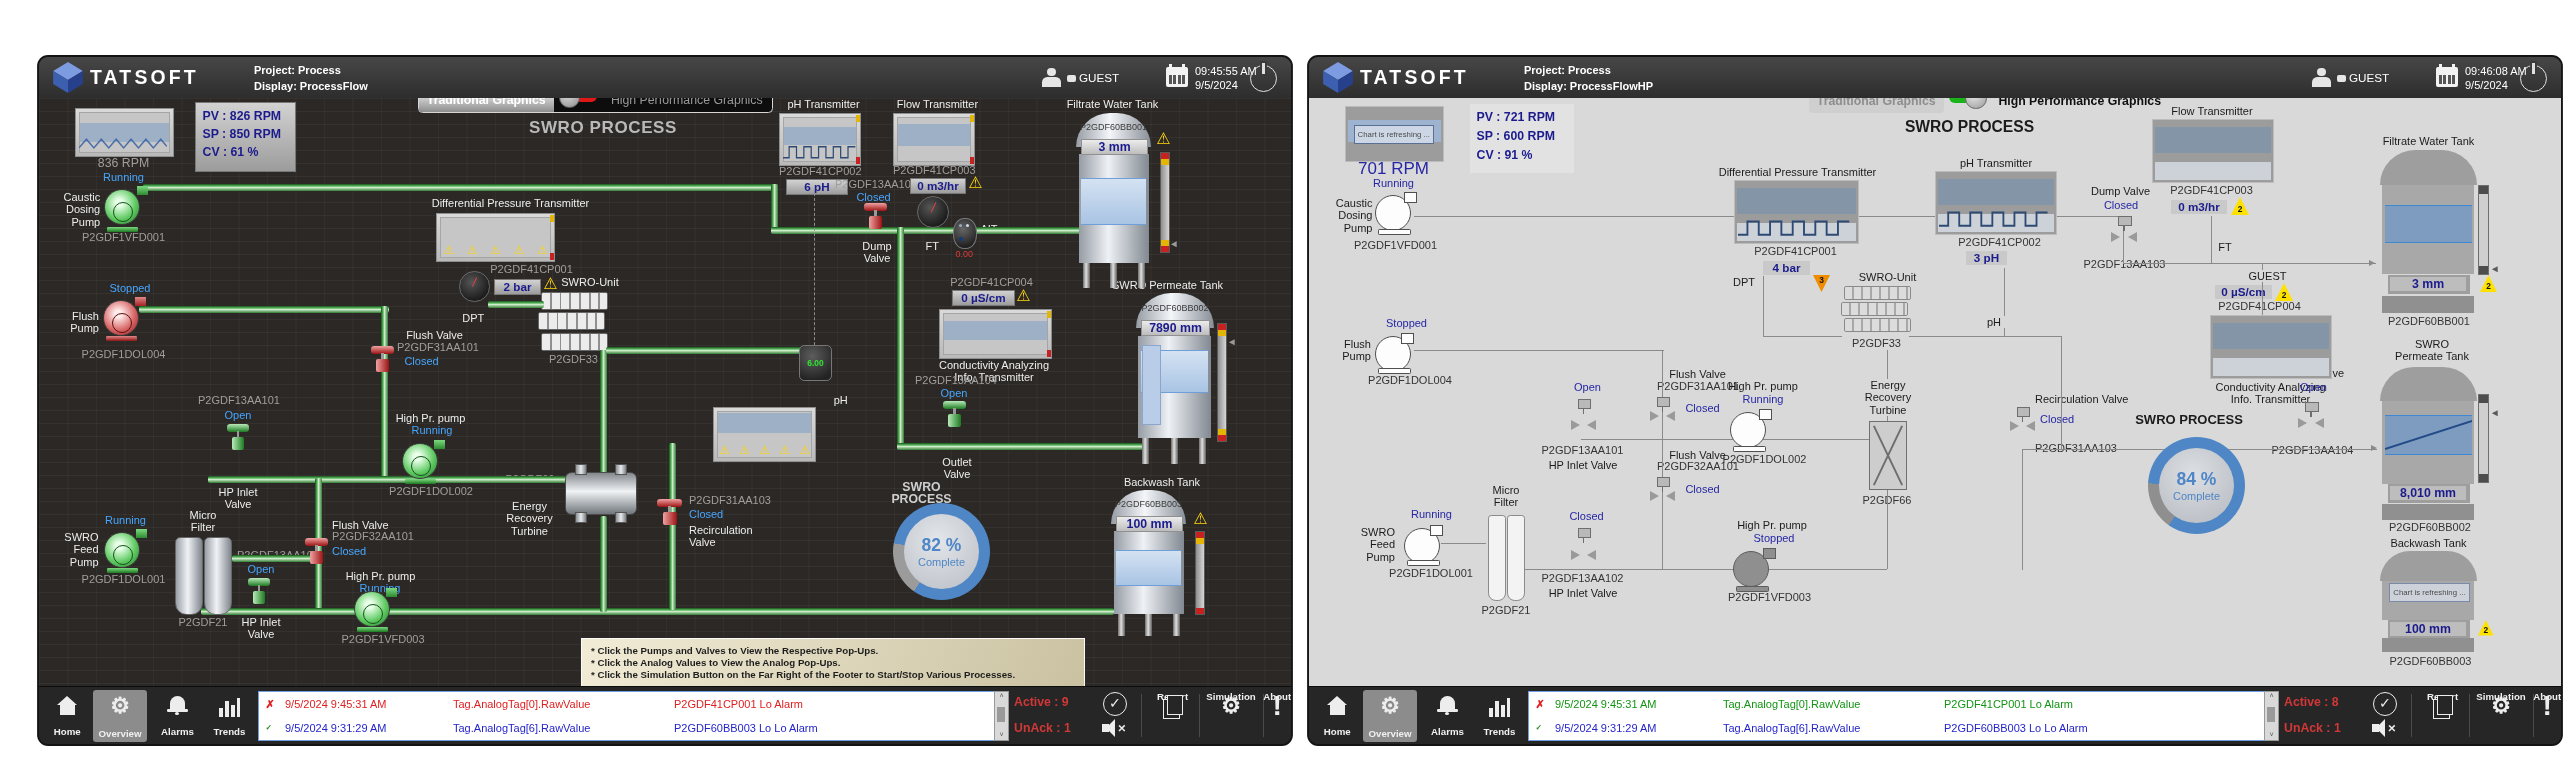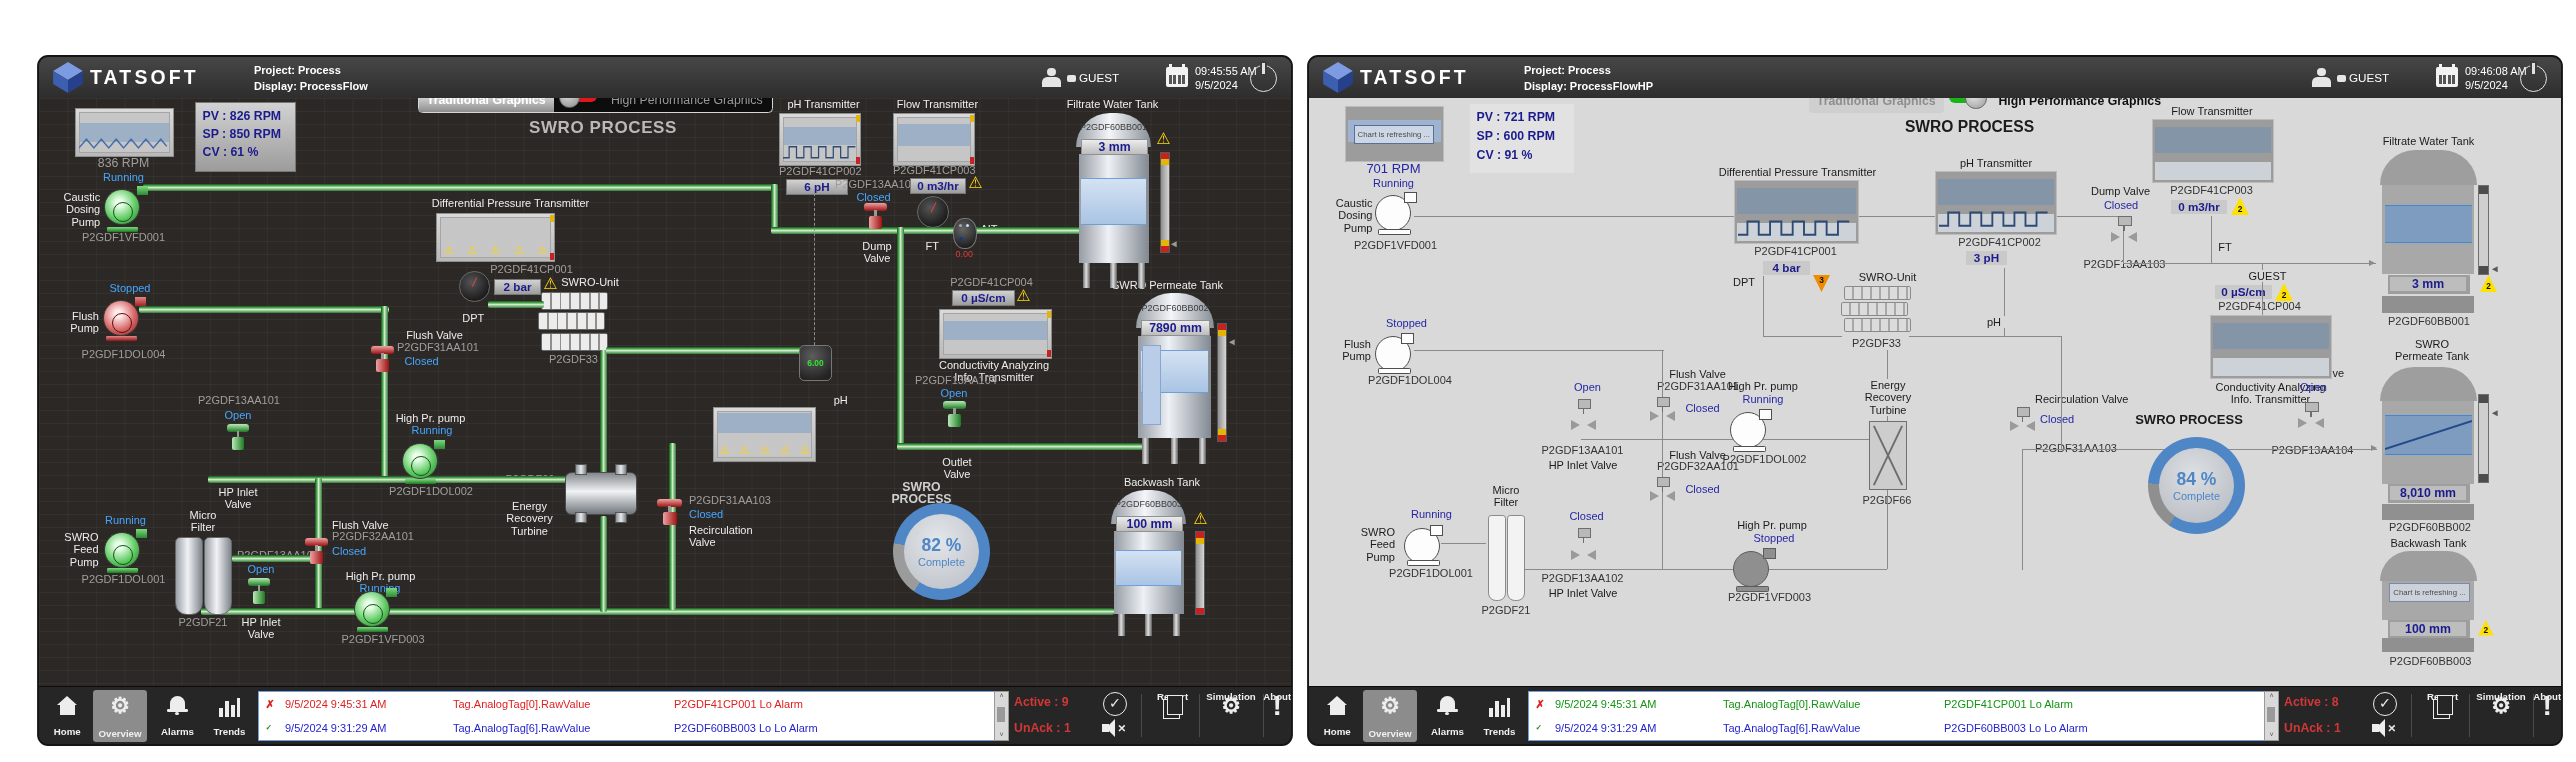--- a/index.html
+++ b/index.html
@@ -537,20 +537,25 @@
   <div class="a leg" style="left:1079px;top:557px;height:22px"></div>
   <div class="a leg" style="left:1106px;top:557px;height:22px"></div>
   <div class="a leg" style="left:1134px;top:557px;height:22px"></div>
   <div class="a warn" style="left:1153px;top:454px;width:17px">⚠</div>
   <div class="a lvl" style="left:1156px;top:474px;width:7.8px;height:82px">
     <div class="mr" style="top:0"></div>
       <div class="my" style="top:5.8px"></div>
       <div class="mr" style="bottom:0"></div>
   </div>
 
+  <div class="a notes" style="left:542px;top:581px;width:484px;height:38px">
+    <div style="font-size:9.7px;line-height:12.3px">* Click the Pumps and Valves to View the Respective Pop-Ups.</div>
+    <div style="font-size:9.7px;line-height:12.3px">* Click the Analog Values to View the Analog Pop-Ups.</div>
+    <div style="font-size:9.7px;line-height:12.3px">* Click the Simulation Button on the Far Right of the Footer to Start/Stop Various Processes.</div>
+  </div>
 
   <div class="ftr">
     <div class="a nav" style="left:7.8px;top:3.9px;width:41px;height:49px">
       <div class="a ihome" style="left:9px;top:5.2px;width:23px;height:21px">
           <div class="r2"></div>
           <div class="r1"></div>
         </div>
       <div class="nlab">Home</div>
     </div>
     <div class="a nav navsel" style="left:54px;top:2.6px;width:54px;height:52px">
@@ -680,21 +685,21 @@
   <div class="a hv" style="left:578px;top:293px;height:71px"></div>
   <div class="a hv" style="left:578px;top:432px;height:80px"></div>
   <div class="a hh" style="left:215px;top:512px;width:363px"></div>
   <div class="a hh" style="left:132px;top:486px;width:45px"></div>
   <div class="a hv" style="left:695px;top:211px;height:21px"></div>
 
   <div class="a hchart" style="left:36px;top:49px;width:97px;height:54px">
     <div class="band" style="top:24%;height:40%;background:#9db3cf"></div>
     <div class="a" style="left:7.8px;top:18px;width:78px;height:17px;background:#cdd6e4;border:0.6px solid #5a6f94;color:#4a4a4a;font-size:7.8px;text-align:center;line-height:17px;z-index:3">Chart is refreshing ...</div>
   </div>
-  <div class="a hst" style="left:39px;top:106px;width:91px;font-size:13px">701 RPM</div>
+  <div class="a hst" style="left:39px;top:106px;width:91px;font-size:17px">701 RPM</div>
   <div class="a hst" style="left:39px;top:121px;width:91px">Running</div>
   <div class="a pump hp" style="left:66px;top:134px;width:39px;height:40px">
     <div class="pb"></div>
       <div class="po"></div>
       <div class="pf"></div>
   </div>
   <div class="a hlbr" style="left:6.5px;top:140px;width:57px">Caustic Dosing Pump</div>
   <div class="a htg" style="left:38px;top:183px;width:97px">P2GDF1VFD001</div>
 
   <div class="a" style="left:161px;top:47px;width:97px;height:65px;background:#e2e2e2;z-index:2;padding:3.9px 0 0 6.5px;

